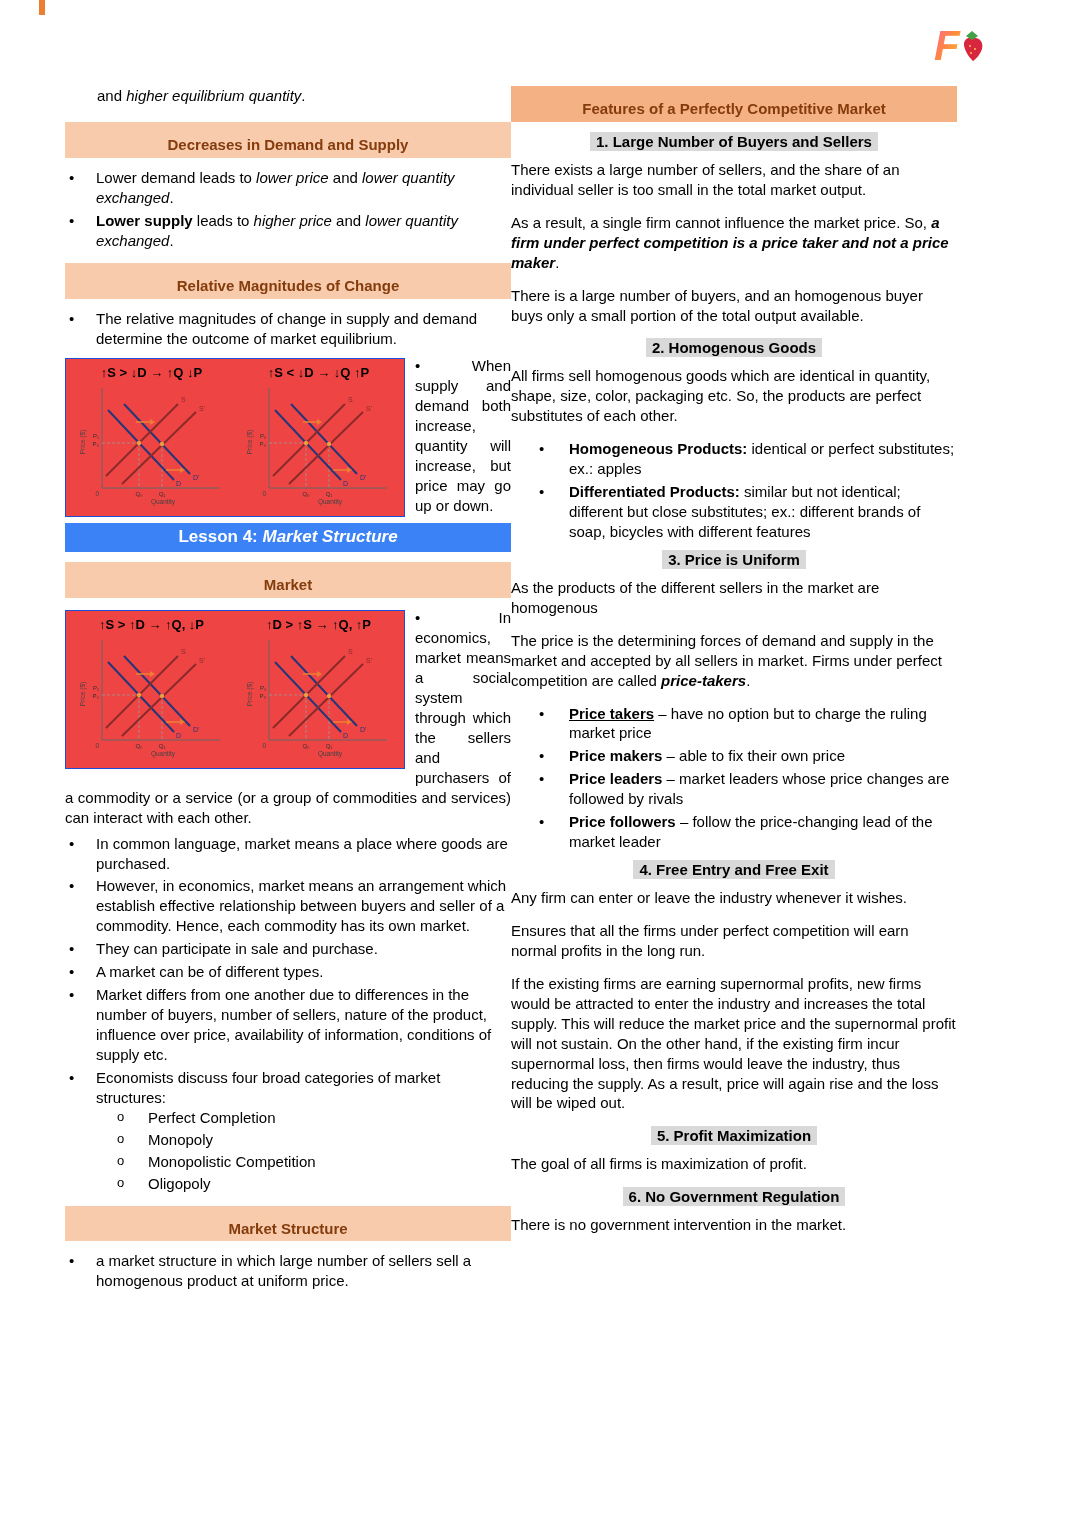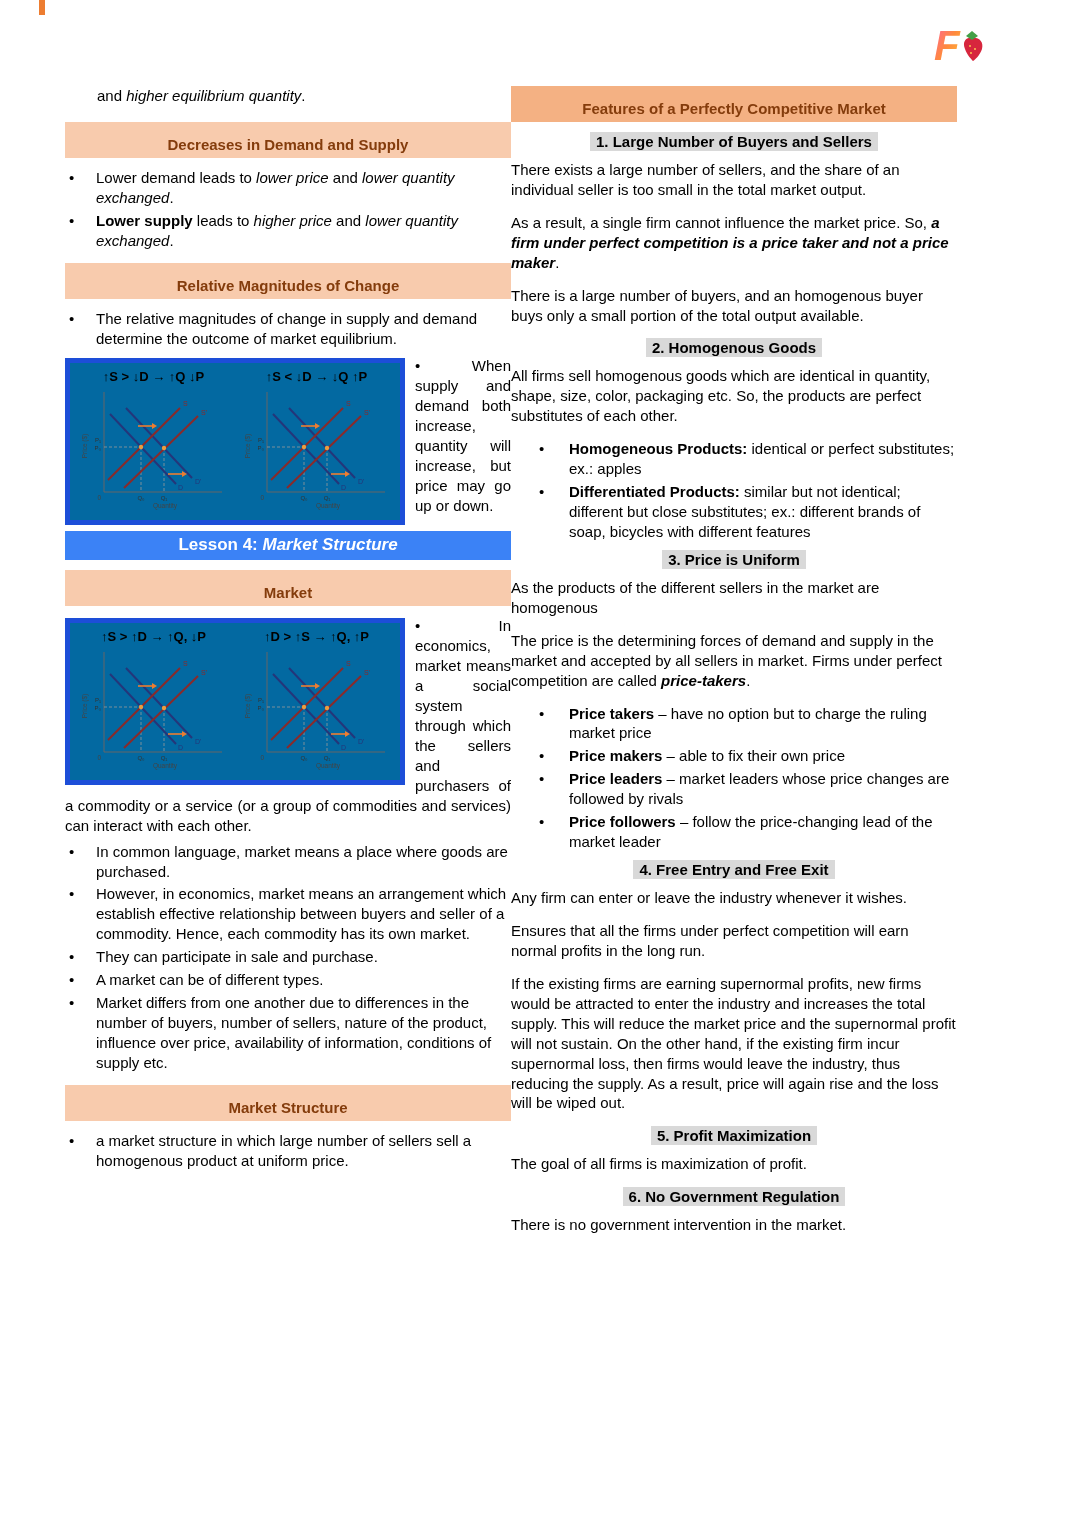--- a/index.html
+++ b/index.html
@@ -28,21 +28,21 @@
   ul{margin:0;padding:0;list-style:none;}
   .bullets{margin-bottom:8px;}
   .bullets>li{position:relative;padding-left:31px;margin:0 0 3px;}
   .bullets>li::before{content:"\2022";position:absolute;left:4px;top:0;}
   .col-right .bullets>li{padding-left:58px;}
   .col-right .bullets>li::before{left:28px;}
   .sublist>li{position:relative;padding-left:52px;margin:0 0 2px;}
   .sublist>li::before{content:"o";position:absolute;left:21px;top:0;font-size:13px;}
   .figure-block{margin-bottom:6px;}
   .figure{
-    float:left;width:340px;margin:2px 10px 6px 0;background:#0369a1;border:5px solid #1d4ed8;
+    float:left;width:340px;margin:2px 10px 6px 0;background:#ef4444;border:1px solid #1d4ed8;
     padding:5px 2px 6px;display:flex;box-sizing:border-box;
   }
   .graph{width:50%;}
   .graph-title{text-align:center;font-size:13px;font-weight:600;margin-bottom:2px;white-space:nowrap;}
   .graph-canvas svg{display:block;margin:0 auto;}
   .fig-note{text-align:justify;}
   .binline{margin-right:4px;}
 </style>
 </head>
 <body>
@@ -231,20 +231,29 @@
       </div>
       <div class="fig-note"><span class="binline">•</span> <span>In economics, market means a social system through which the sellers and purchasers of a commodity or a service (or a group of commodities and services) can interact with each other.</span></div>
     </div>
 
     <ul class="bullets">
       <li>In common language, market means a place where goods are purchased.</li>
       <li>However, in economics, market means an arrangement which establish effective relationship between buyers and seller of a commodity. Hence, each commodity has its own market.</li>
       <li>They can participate in sale and purchase.</li>
       <li>A market can be of different types.</li>
       <li>Market differs from one another due to differences in the number of buyers, number of sellers, nature of the product, influence over price, availability of information, conditions of supply etc.</li>
+      <li>
+        <span>Economists discuss four broad categories of market structures:</span>
+        <ul class="sublist">
+          <li>Perfect Completion</li>
+          <li>Monopoly</li>
+          <li>Monopolistic Competition</li>
+          <li>Oligopoly</li>
+        </ul>
+      </li>
     </ul>
 
     <div class="bar mt12">Market Structure</div>
     <ul class="bullets">
       <li>a market structure in which large number of sellers sell a homogenous product at uniform price.</li>
     </ul>
 
   </div>
 
   <div class="col col-right">
@@ -260,21 +269,21 @@
     <p>All firms sell homogenous goods which are identical in quantity, shape, size, color, packaging etc. So, the products are perfect substitutes of each other.</p>
     <ul class="bullets">
       <li><span style="font-weight: bold;">Homogeneous Products:</span><span> identical or perfect substitutes; ex.: apples</span></li>
       <li><span style="font-weight: bold;">Differentiated Products:</span><span> similar but not identical; different but close substitutes; ex.: different brands of soap, bicycles with different features</span></li>
     </ul>
 
     <div class="subhead"><span>3. Price is Uniform</span></div>
     <p>As the products of the different sellers in the market are homogenous</p>
     <p><span>The price is the determining forces of demand and supply in the market and accepted by all sellers in market. Firms under perfect competition are called </span><span style="font-weight: bold; font-style: italic;">price-takers</span><span>.</span></p>
     <ul class="bullets">
-      <li><span style="font-weight: bold;">Price takers</span><span> – have no option but to charge the ruling market price</span></li>
+      <li><span style="font-weight: bold; text-decoration: underline;">Price takers</span><span> – have no option but to charge the ruling market price</span></li>
       <li><span style="font-weight: bold;">Price makers</span><span> – able to fix their own price</span></li>
       <li><span style="font-weight: bold;">Price leaders</span><span> – market leaders whose price changes are followed by rivals</span></li>
       <li><span style="font-weight: bold;">Price followers</span><span> – follow the price-changing lead of the market leader</span></li>
     </ul>
 
     <div class="subhead"><span>4. Free Entry and Free Exit</span></div>
     <p>Any firm can enter or leave the industry whenever it wishes.</p>
     <p>Ensures that all the firms under perfect competition will earn normal profits in the long run.</p>
     <p>If the existing firms are earning supernormal profits, new firms would be attracted to enter the industry and increases the total supply. This will reduce the market price and the supernormal profit will not sustain. On the other hand, if the existing firm incur supernormal loss, then firms would leave the industry, thus reducing the supply. As a result, price will again rise and the loss will be wiped out.</p>
 

